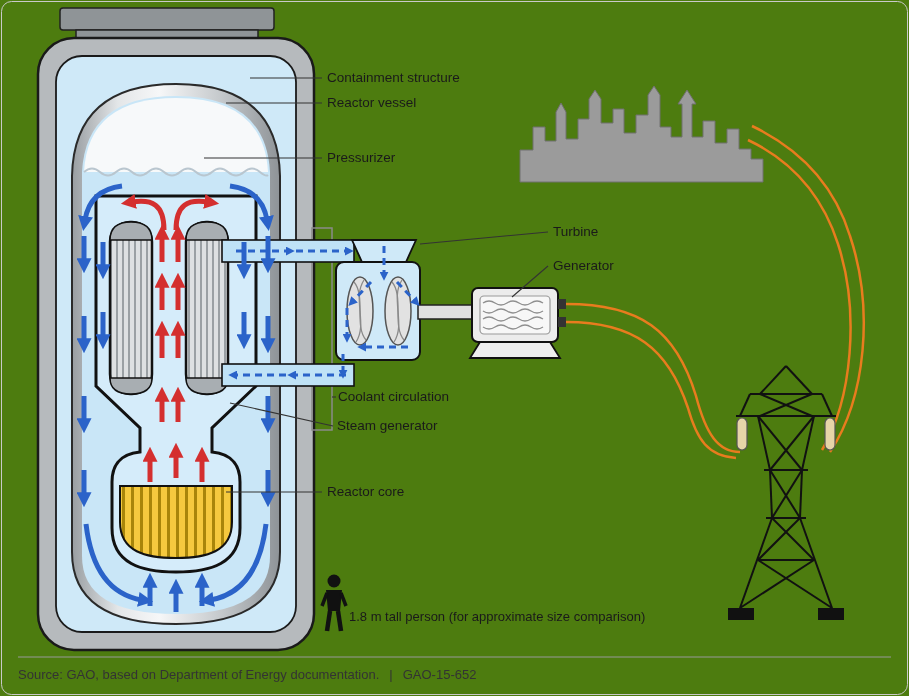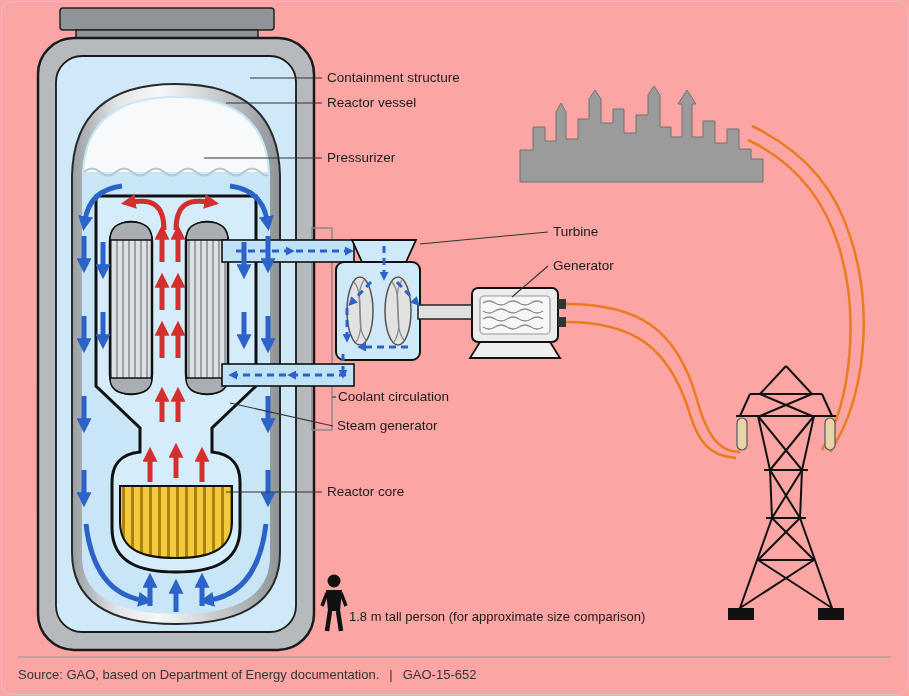--- a/index.html
+++ b/index.html
@@ -1,16 +1,16 @@
 <!DOCTYPE html>
 <html><head>
 <meta charset="utf-8">
 <style>
   html,body{margin:0;padding:0;background:#fff;}
-  .page{position:relative;width:909px;height:696px;background:#fca5a5;overflow:hidden;
+  .page{position:relative;width:909px;height:696px;background:#4d7c0f;overflow:hidden;
         font-family:"Liberation Sans",sans-serif;}
   svg{display:block;}
   .lbl{font-family:"Liberation Sans",sans-serif;font-size:13.5px;fill:#1a1a1a;}
   .note{font-family:"Liberation Sans",sans-serif;font-size:13px;fill:#1a1a1a;}
   .src{font-family:"Liberation Sans",sans-serif;font-size:13px;fill:#333;}
   .leader{stroke:#333;stroke-width:1.1;fill:none;}
   .bArr{stroke:#2b63c9;stroke-width:5;fill:none;}
   .rArr{stroke:#d42f2f;stroke-width:5;fill:none;}
   .dArr{stroke:#2b63c9;stroke-width:3;fill:none;stroke-dasharray:7 5;}
   .twr{stroke:#111;stroke-width:2;fill:none;}

